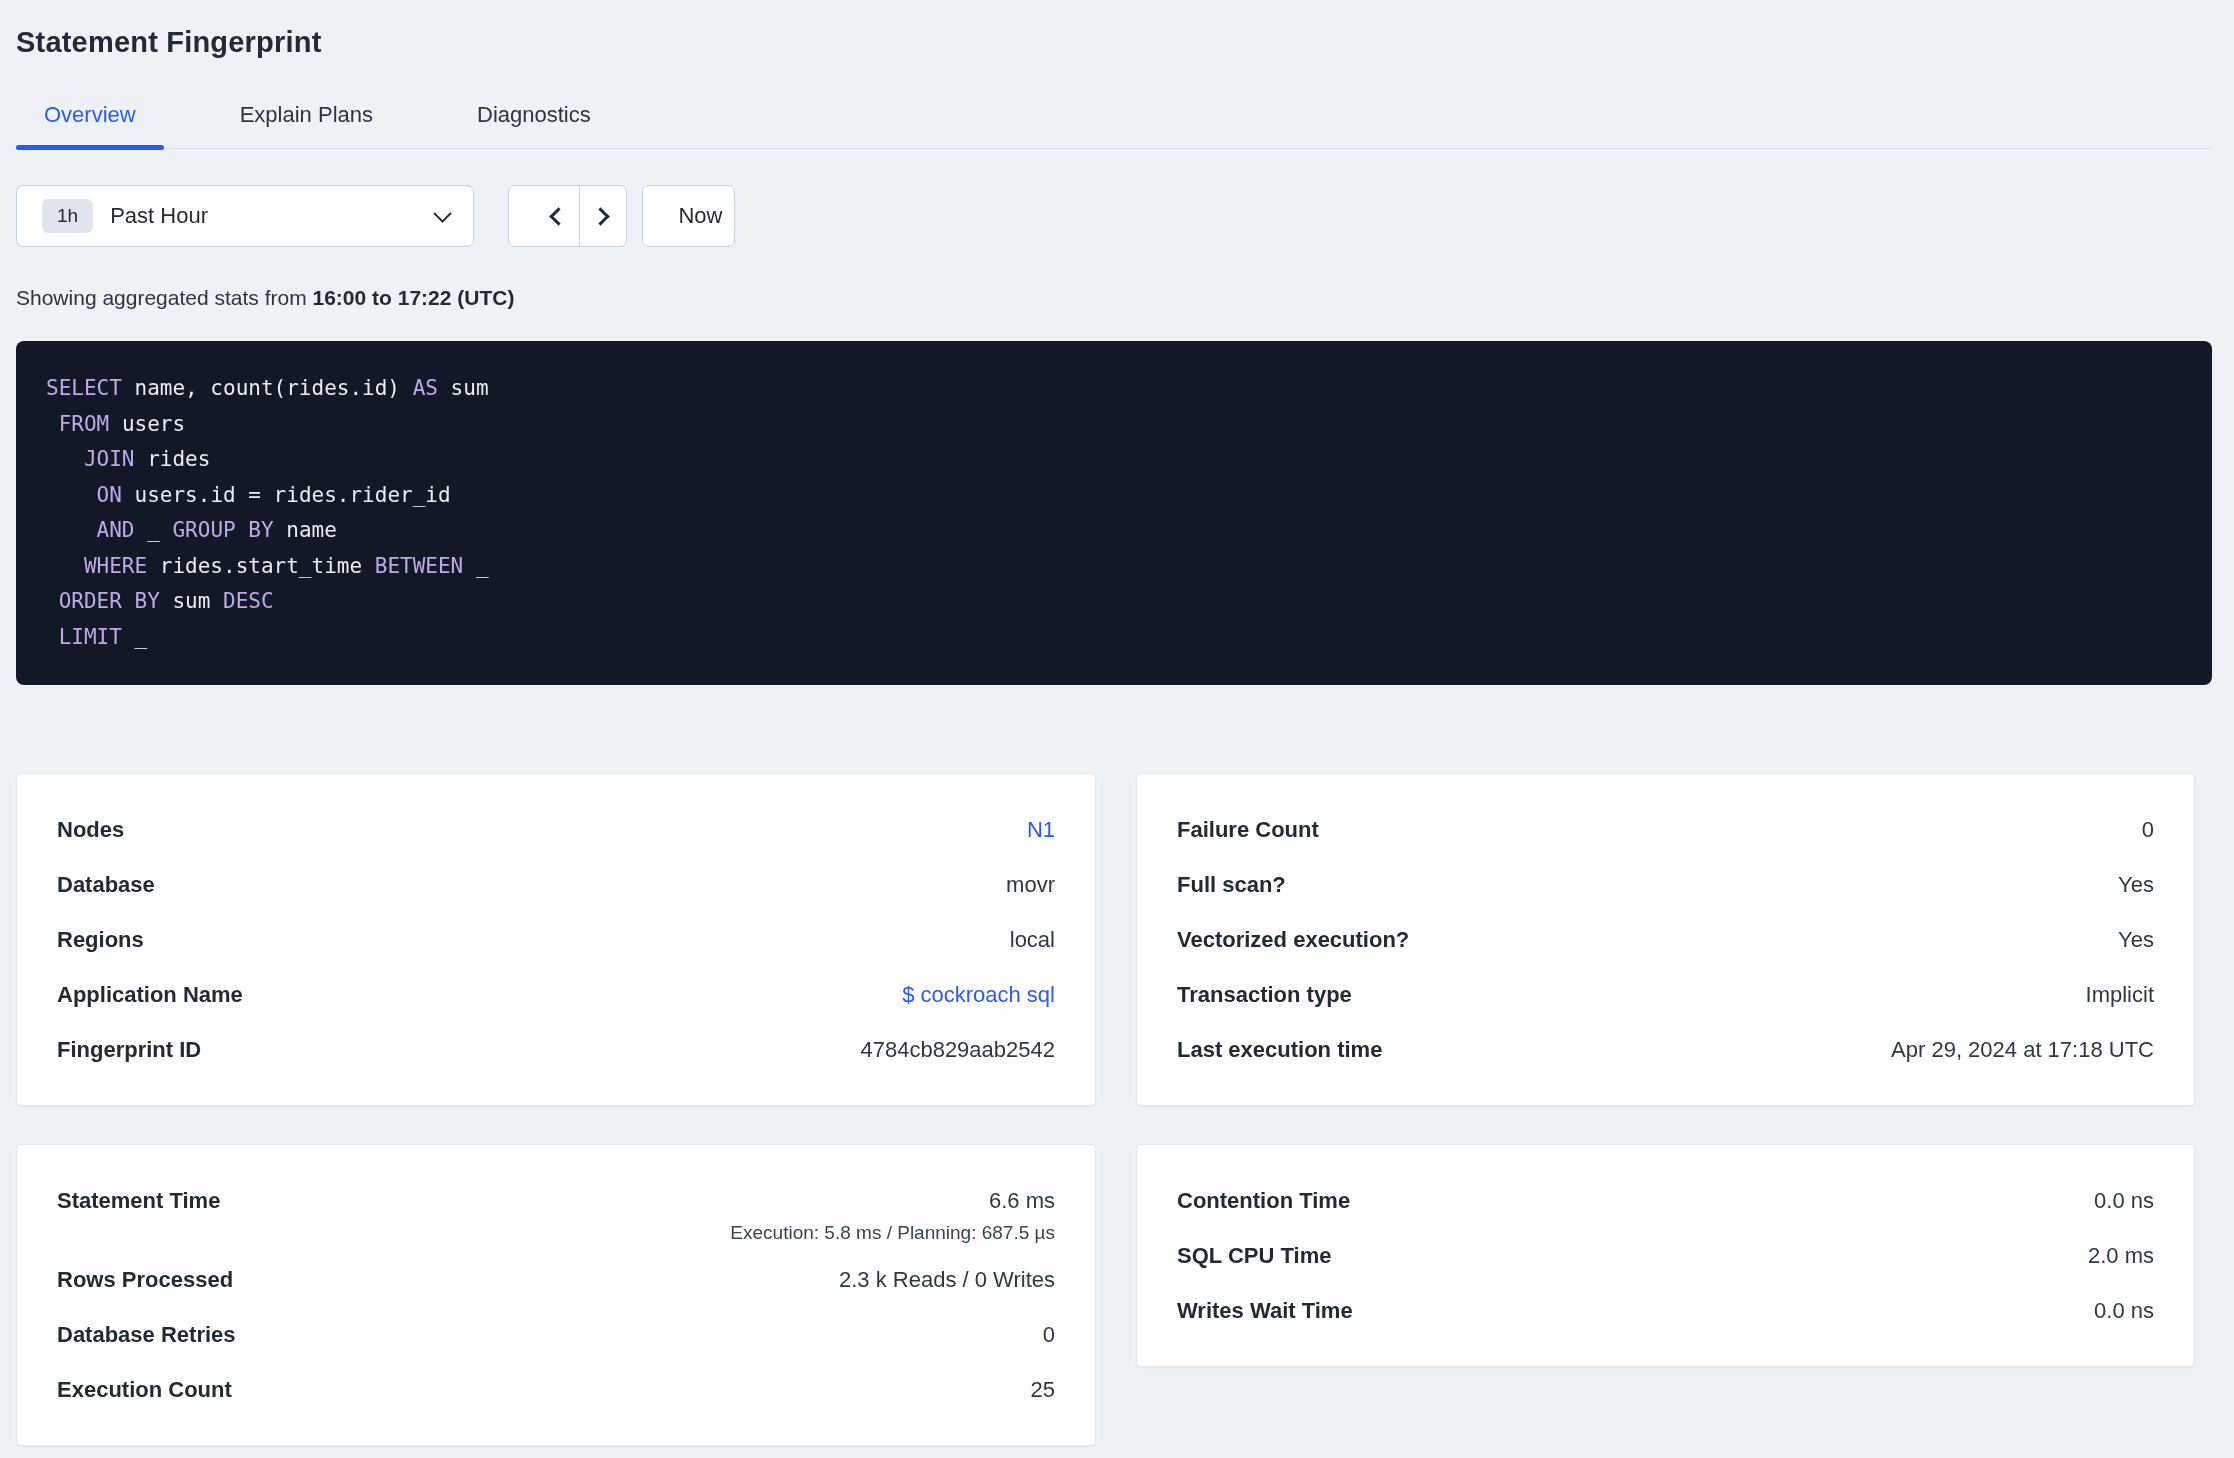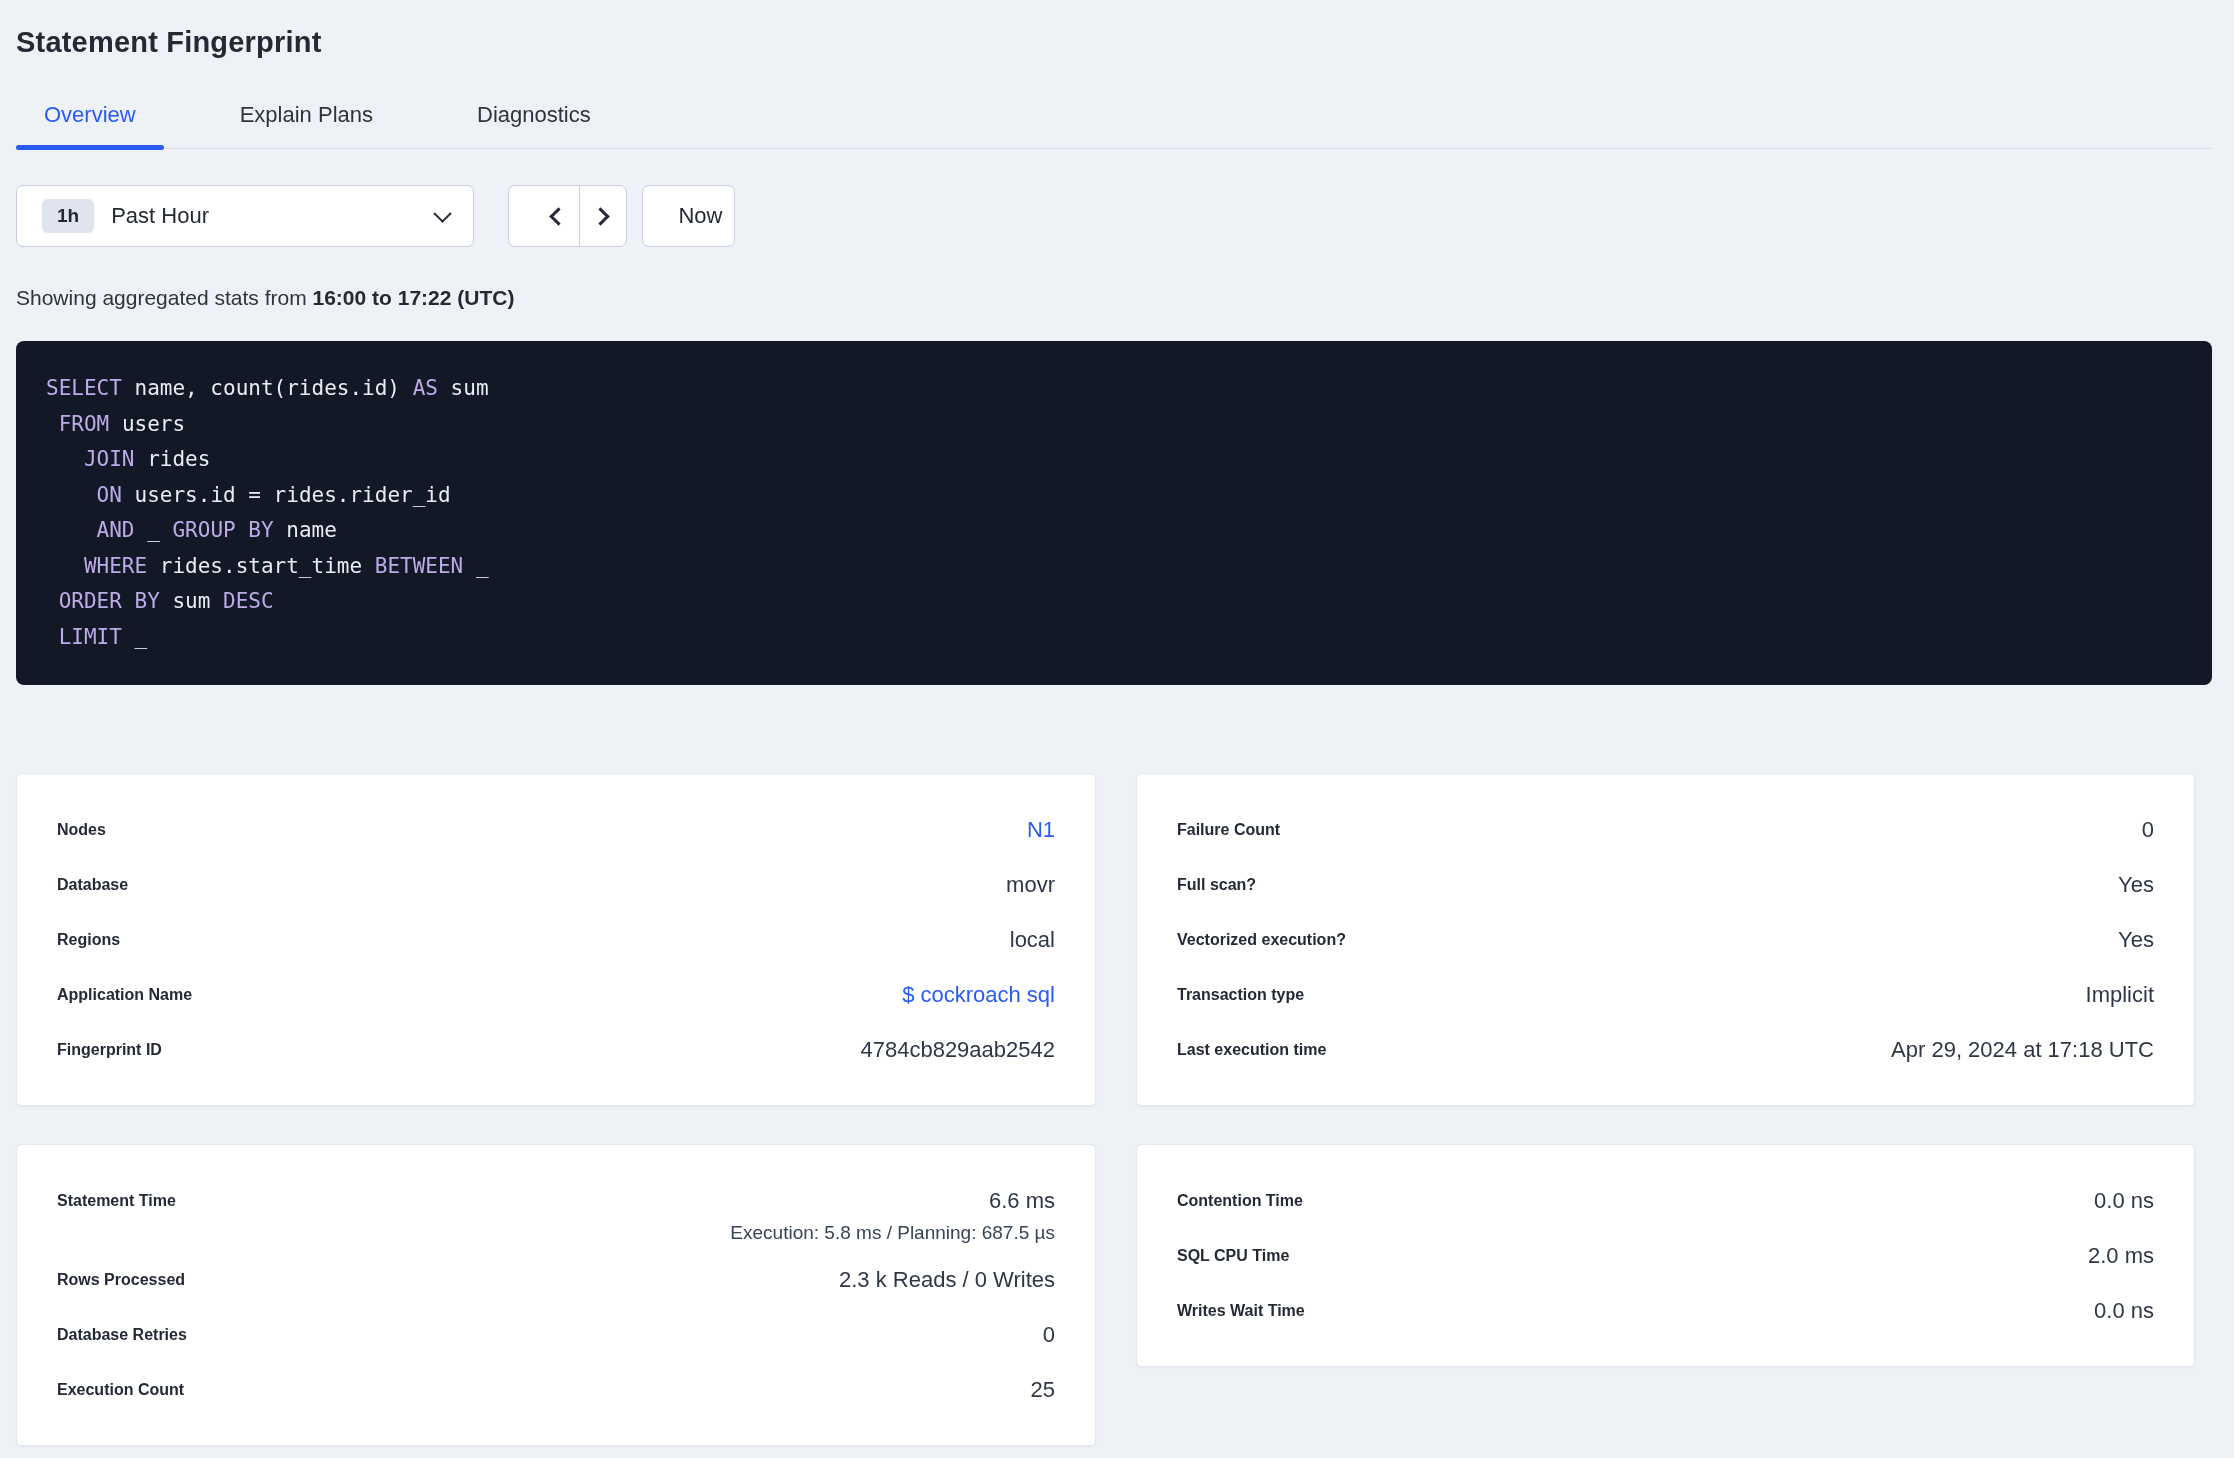--- a/index.html
+++ b/index.html
@@ -40,21 +40,21 @@
 
   
   .controls { margin-top:36px; display:flex; height:62px; }
   .ctl-border { background:#ffffff; border:1px solid #c8cde1; border-radius:7px;padding-left:24px; }
   .time-picker {
     width:458px; display:flex; align-items:center;
     padding:0 24px 0 25px; cursor:pointer;
   }
   .interval-badge {
     background:#e0e4ef; border-radius:6px;
-    font-size:19px; font-weight:bold; color:#242a35;
+    font-size:19px; font-weight:normal; color:#242a35;
     padding:6px 15px;
   }
   .picker-label { margin-left:17px; font-size:22px; color:#242a35; }
   .chev { display:inline-block; border:solid #242a35; }
   .chev-down {
     margin-left:auto; width:13px; height:13px;
     border-width:0 2px 2px 0; transform:rotate(45deg) translate(-2px,-2px);
   }
   .arrow-group { margin-left:34px; width:119px; display:flex; }
   .arrow-btn {
@@ -96,21 +96,21 @@
     align-items:start;
   }
   .card {
     background:#ffffff;
     border:1px solid #e2e7f0;
     border-radius:5px;
     box-shadow:0 1px 2px rgba(44,58,90,.06);
     padding:28px 40px;
   }
   .srow { display:flex; justify-content:space-between; }
-  .srow-label { font-size:16px; font-weight:bold; color:#242a35; line-height:55px; white-space:nowrap; }
+  .srow-label { font-size:22px; font-weight:bold; color:#242a35; line-height:55px; white-space:nowrap; }
   .srow-value { text-align:right; }
   .srow-value .val { font-size:22px; color:#2f3747; line-height:55px; white-space:nowrap; }
   .srow-value .sub { font-size:19px; color:#394455; line-height:24px; margin-top:-7px; padding-bottom:7px;margin-left:45px; }
   .value-link { color:#2a5bf0; cursor:pointer; }
 </style>
 </head>
 <body>
 
 <div class="page">
 

